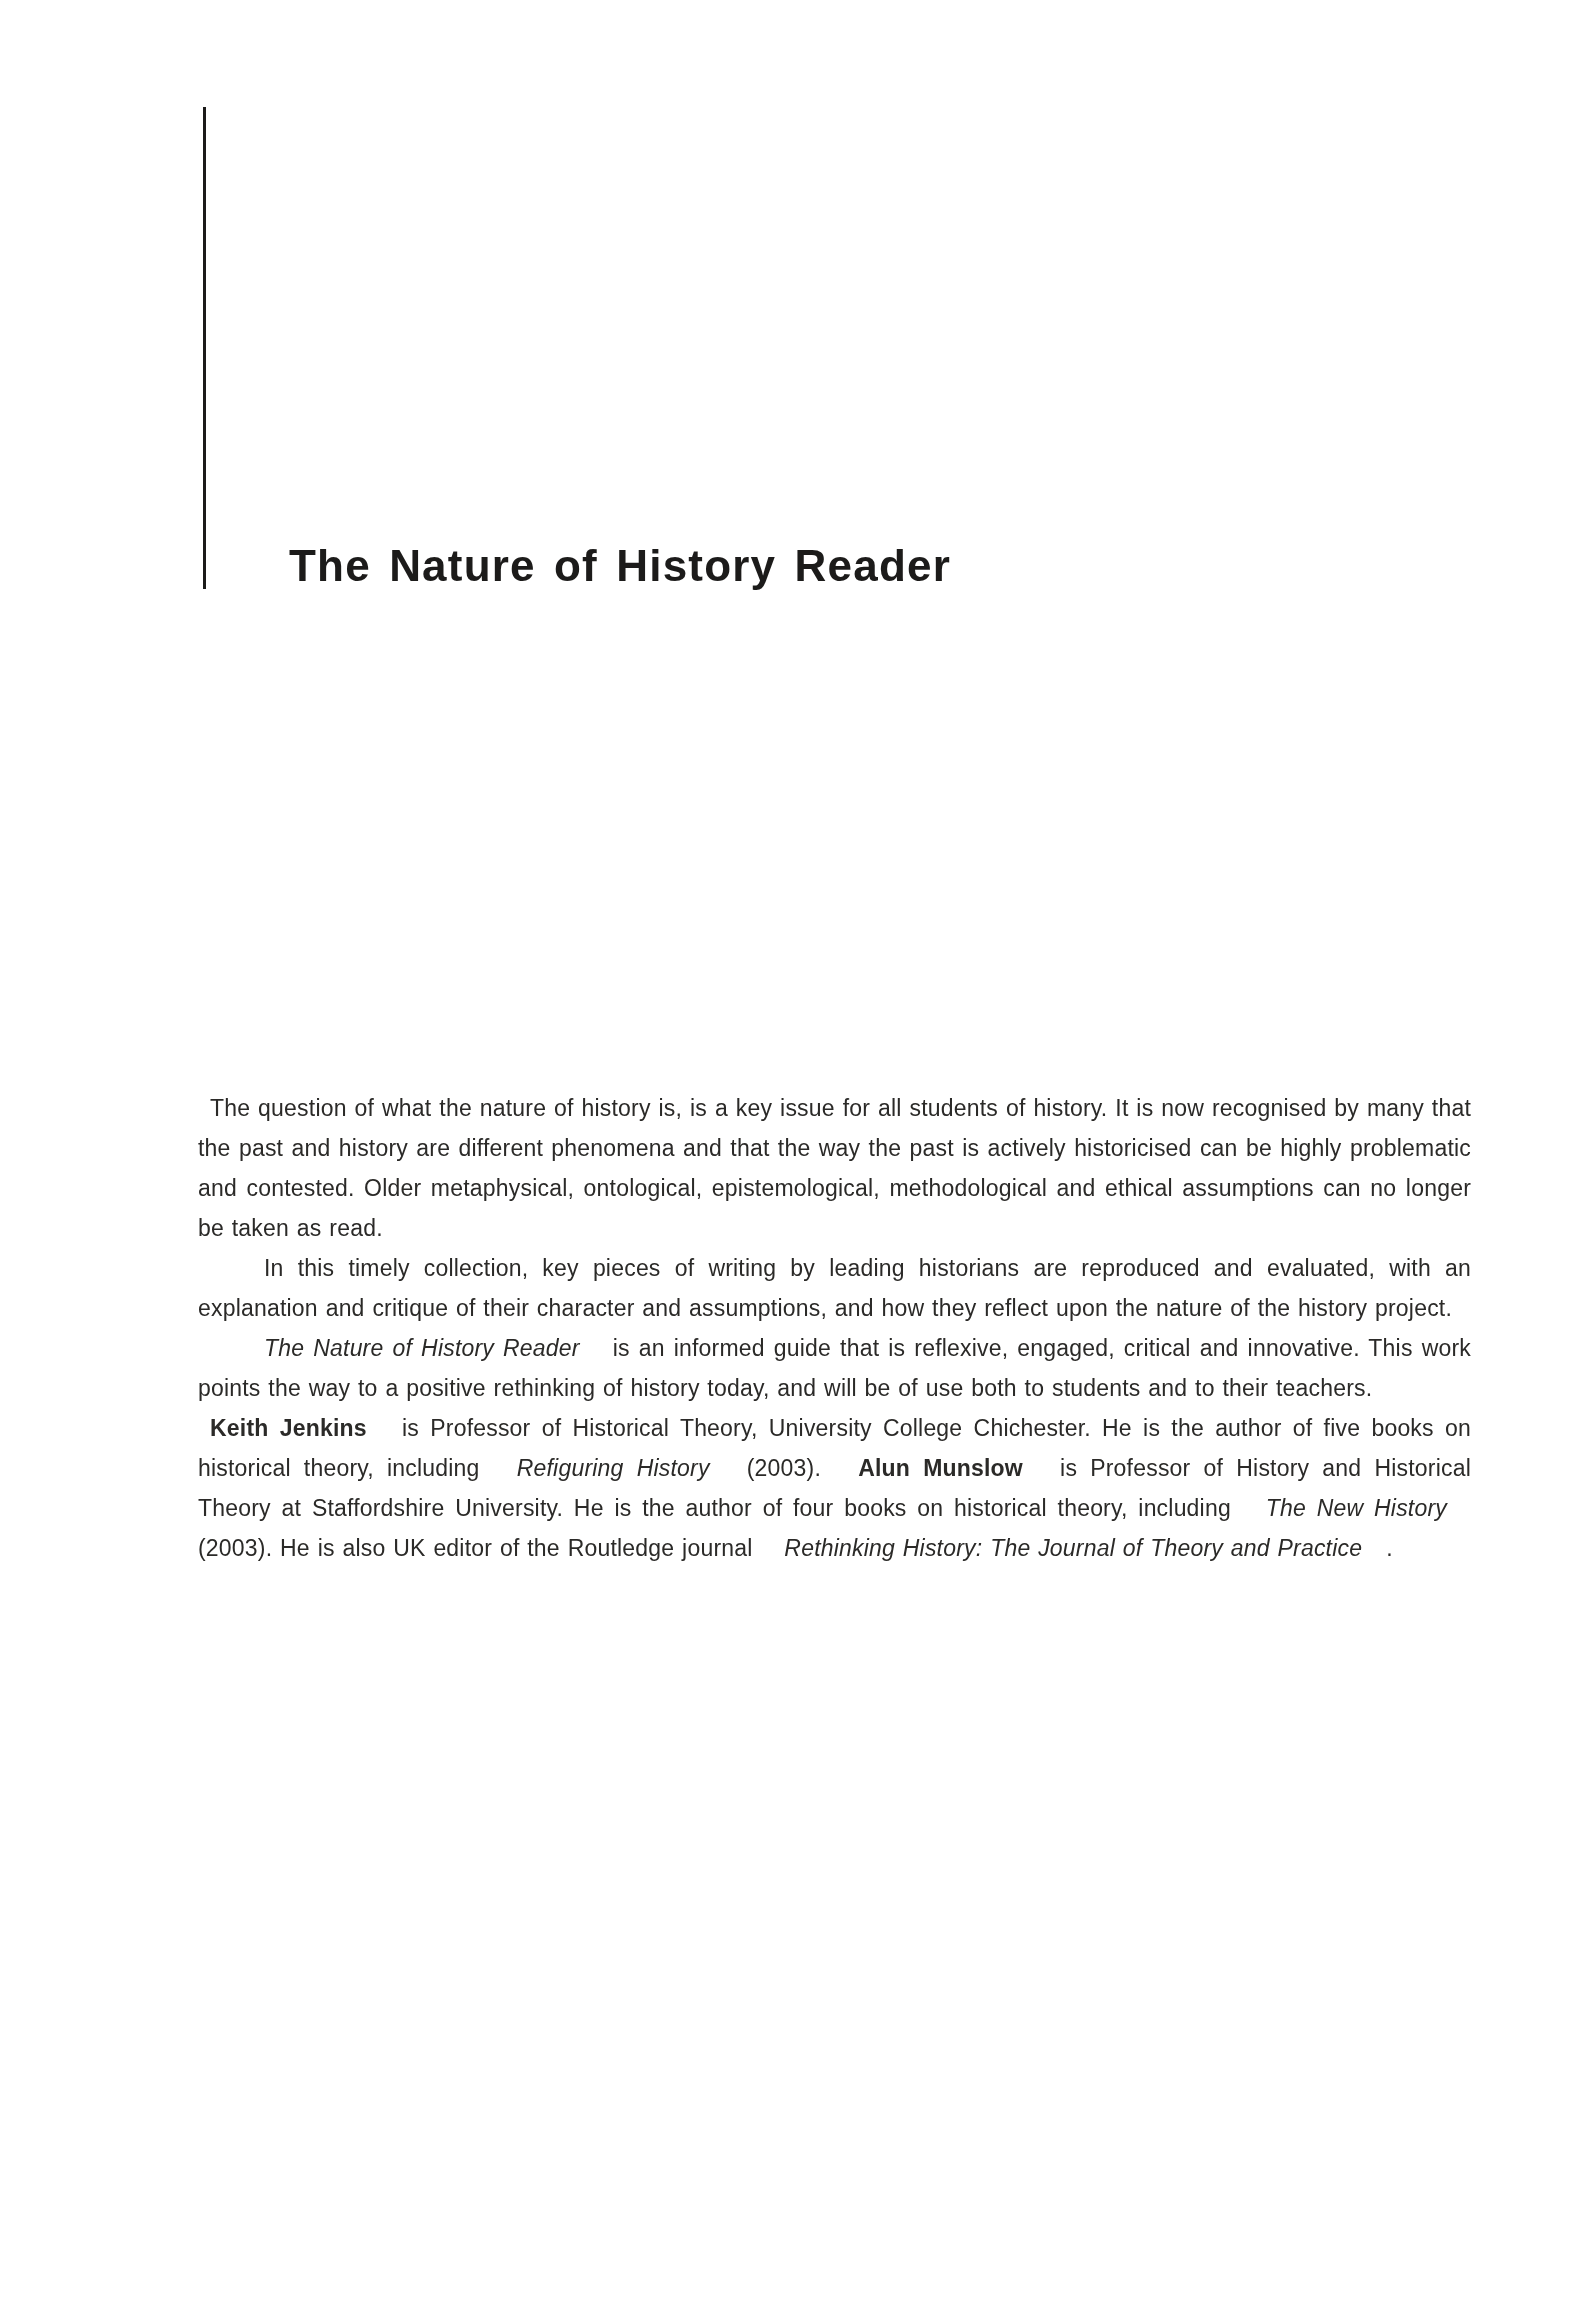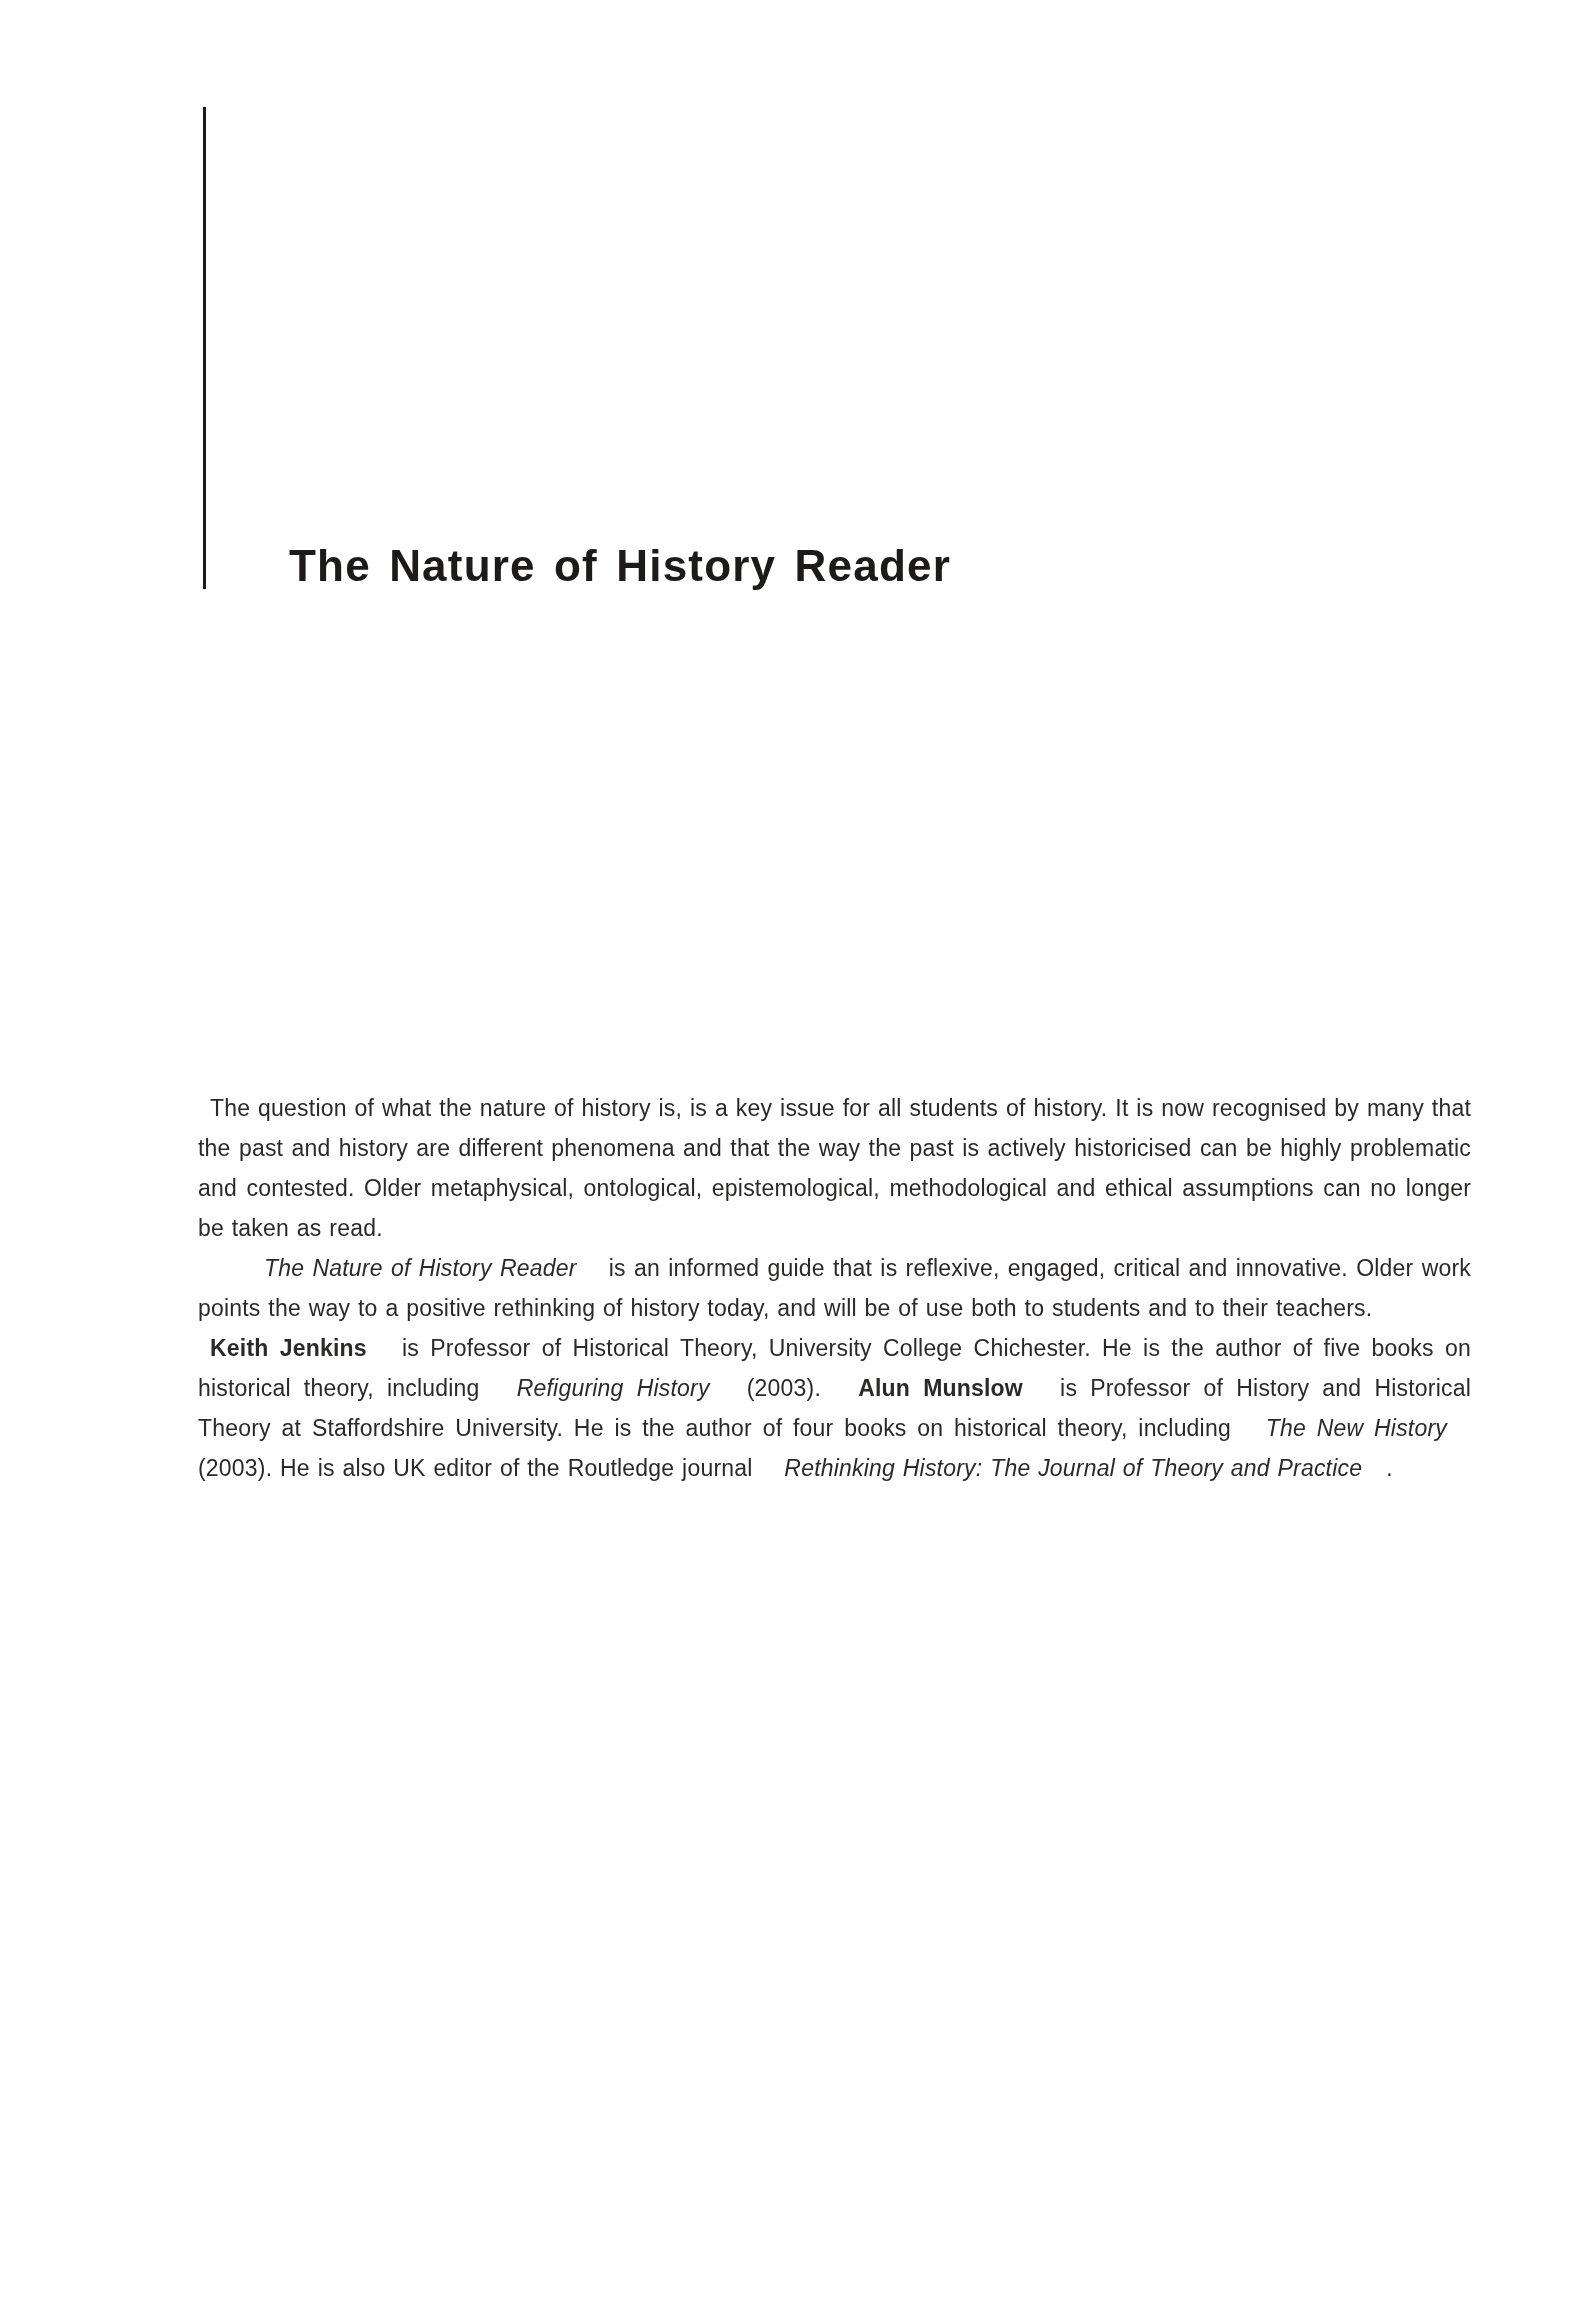--- a/index.html
+++ b/index.html
@@ -72,20 +72,21 @@
 
 <div class="page">
 
   <div class="title-rule"></div>
 
   <h1 class="page-title">The Nature of History Reader</h1>
 
   <div class="content">
     <p><span>The question of what the nature of history is, is a key issue for all students of history. It is now recognised by many that the past and history are different phenomena and that the way the past is actively historicised can be highly problematic and contested. Older metaphysical, ontological, epistemological, methodological and ethical assumptions can no longer be taken as read.</span></p>
 
+    <p class="indent"><span>In this timely collection, key pieces of writing by leading historians are reproduced and evaluated, with an explanation and critique of their character and assumptions, and how they reflect upon the nature of the history project.</span></p>
 
-    <p class="indent"><span class="i">The Nature of History Reader</span><span> is an informed guide that is reflexive, engaged, critical and innovative. Older work points the way to a positive rethinking of history today, and will be of use both to students and to their teachers.</span></p>
+    <p class="indent"><span class="i">The Nature of History Reader</span><span> is an informed guide that is reflexive, engaged, critical and innovative. This work points the way to a positive rethinking of history today, and will be of use both to students and to their teachers.</span></p>
 
     <p class="bio"><span class="b">Keith Jenkins</span><span> is Professor of Historical Theory, University College Chichester. He is the author of five books on historical theory, including </span><span class="i">Refiguring History</span><span> (2003). </span><span class="b">Alun Munslow</span><span> is Professor of History and Historical Theory at Staffordshire University. He is the author of four books on historical theory, including </span><span class="i">The New History</span><span> (2003). He is also UK editor of the Routledge journal </span><span class="i">Rethinking History: The Journal of Theory and Practice</span><span>.</span></p>
   </div>
 
 </div>
 
 
 </body></html>

